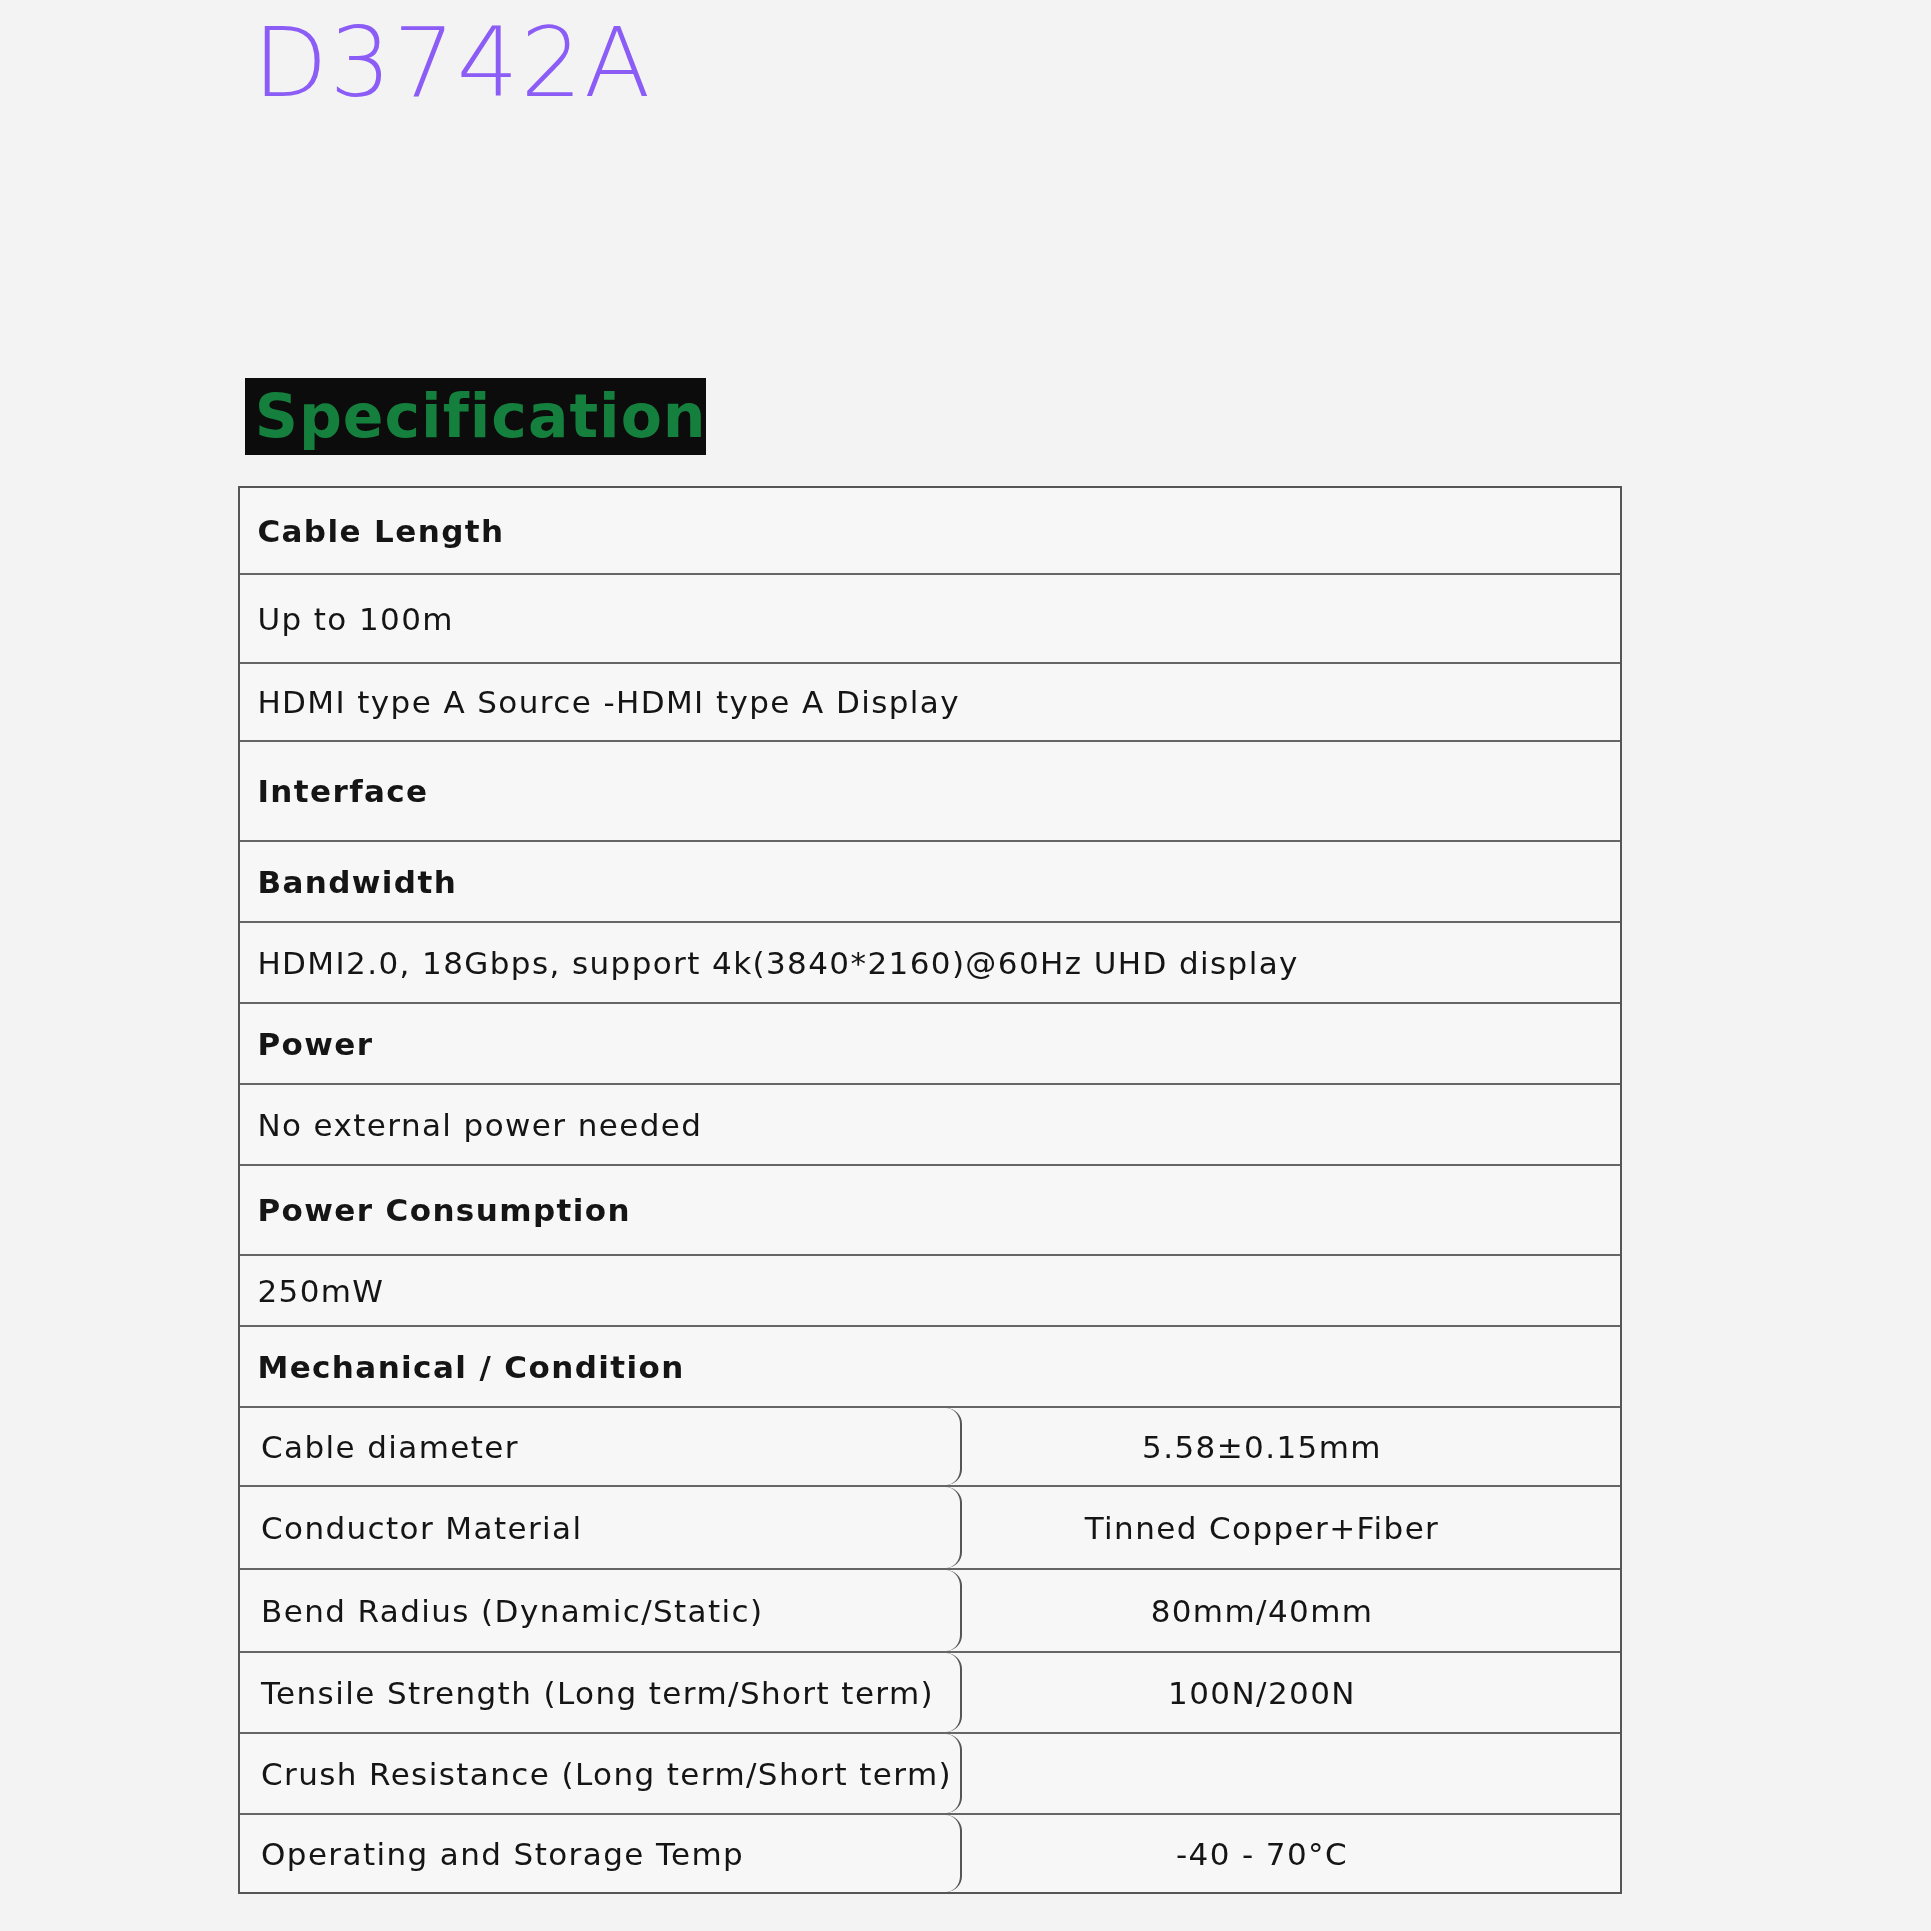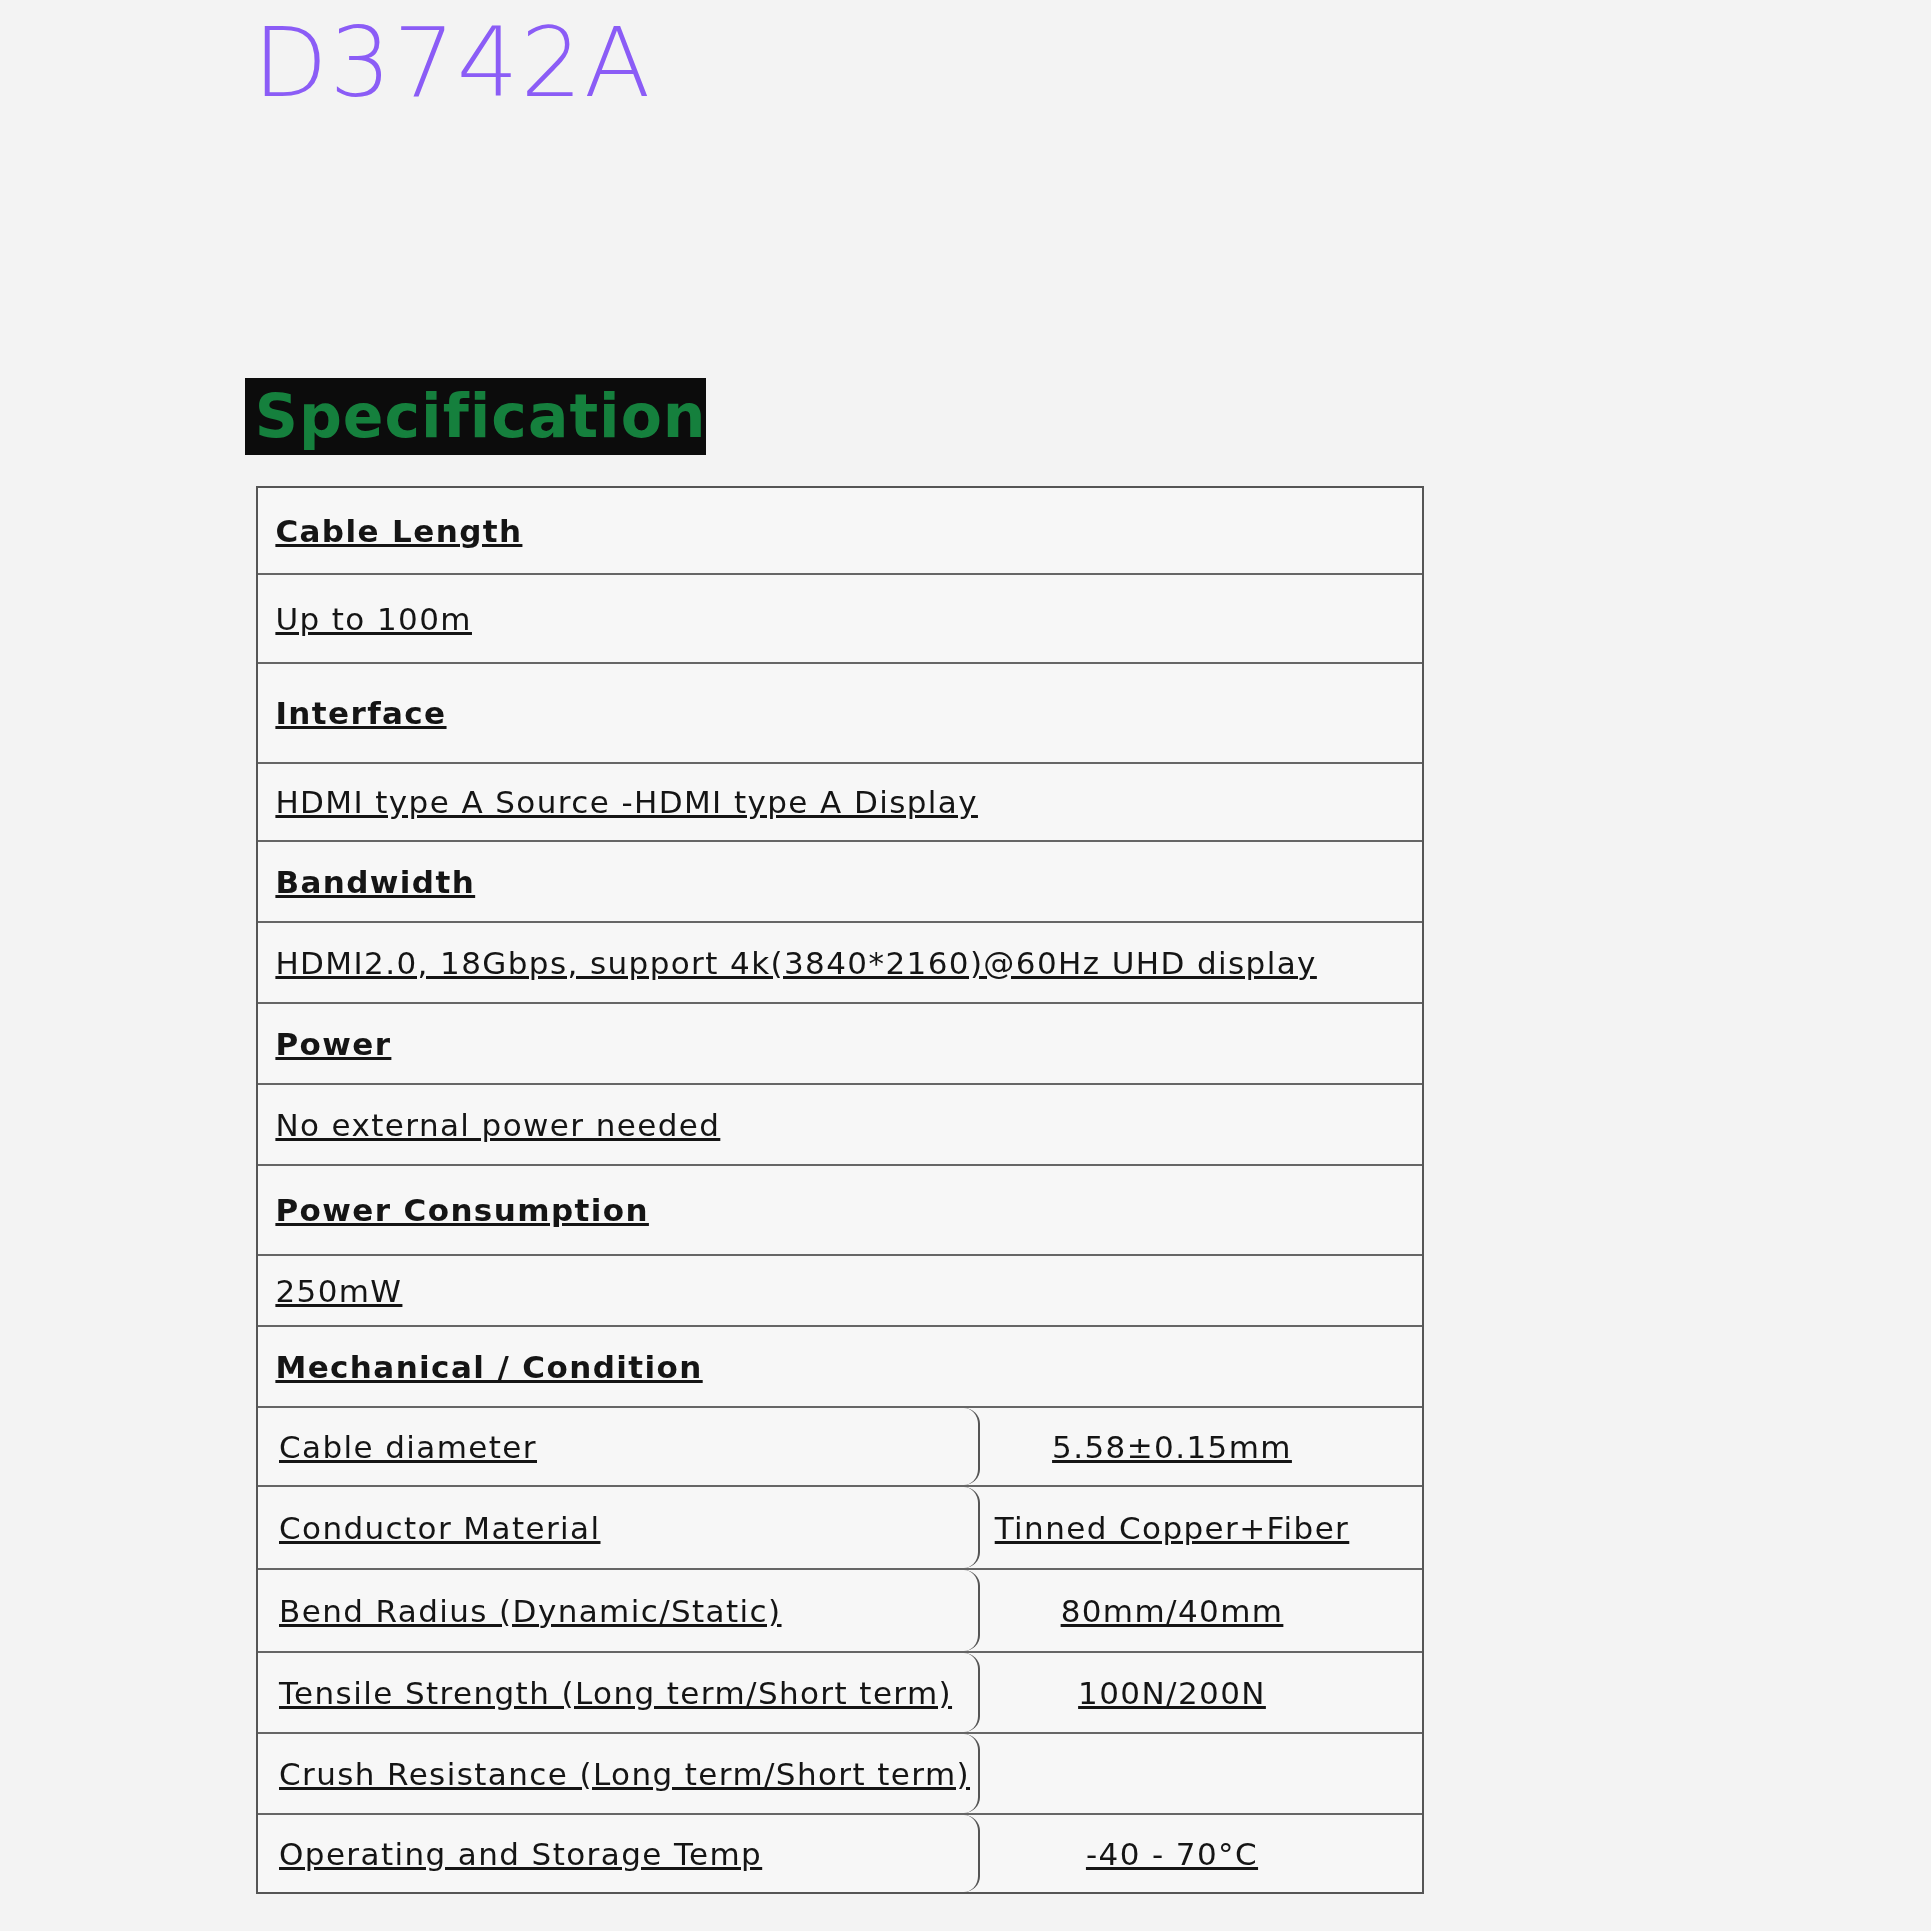--- a/index.html
+++ b/index.html
@@ -19,26 +19,25 @@
   .spec-badge {
     position: absolute; left: 245px; top: 378px;
     width: 461px; height: 77px;
     background: #0c0c0c; color: #15803d;
     font-family: "DejaVu Sans", sans-serif; font-weight: bold;
     font-size: 60px; line-height: 77px;
     padding-left: 9.7px; box-sizing: border-box;
     letter-spacing: 1px;
   }
   .spec-table {
-    position: absolute; left: 256px; top: 486px;
-    width: 1168px;
+    position: absolute; left: 238px; top: 486px;
+    width: 1384px;
     border: 2.9px solid #555;
     box-sizing: border-box;
     background: #f7f7f7;
-    text-decoration: underline;
   }
   .row {
     border-bottom: 2.9px solid #666;
     box-sizing: border-box;
     display: flex; align-items: center;
     padding-left: 17.4px;
     font-size: 31px;
     letter-spacing: 1.4px;
   }
   .row:last-child { border-bottom: none; }
@@ -55,22 +54,22 @@
 </style>
 </head>
 <body>
 
 <div class="model">D3742A</div>
 <div class="spec-badge">Specification</div>
 
 <div class="spec-table">
   <div class="row head" style="height:87px">Cable Length</div>
   <div class="row" style="height:89px">Up to 100m</div>
+  <div class="row" style="height:78px">HDMI type A Source -HDMI type A Display</div>
   <div class="row head" style="height:100px">Interface</div>
-  <div class="row" style="height:78px">HDMI type A Source -HDMI type A Display</div>
   <div class="row head" style="height:81px">Bandwidth</div>
   <div class="row" style="height:81px">HDMI2.0, 18Gbps, support 4k(3840*2160)@60Hz UHD display</div>
   <div class="row head" style="height:81px">Power</div>
   <div class="row" style="height:81px">No external power needed</div>
   <div class="row head" style="height:90px">Power Consumption</div>
   <div class="row" style="height:71px">250mW</div>
   <div class="row head" style="height:81px">Mechanical / Condition</div>
 
   <div class="row split" style="height:79px">
     <div class="cell-l">Cable diameter</div>

